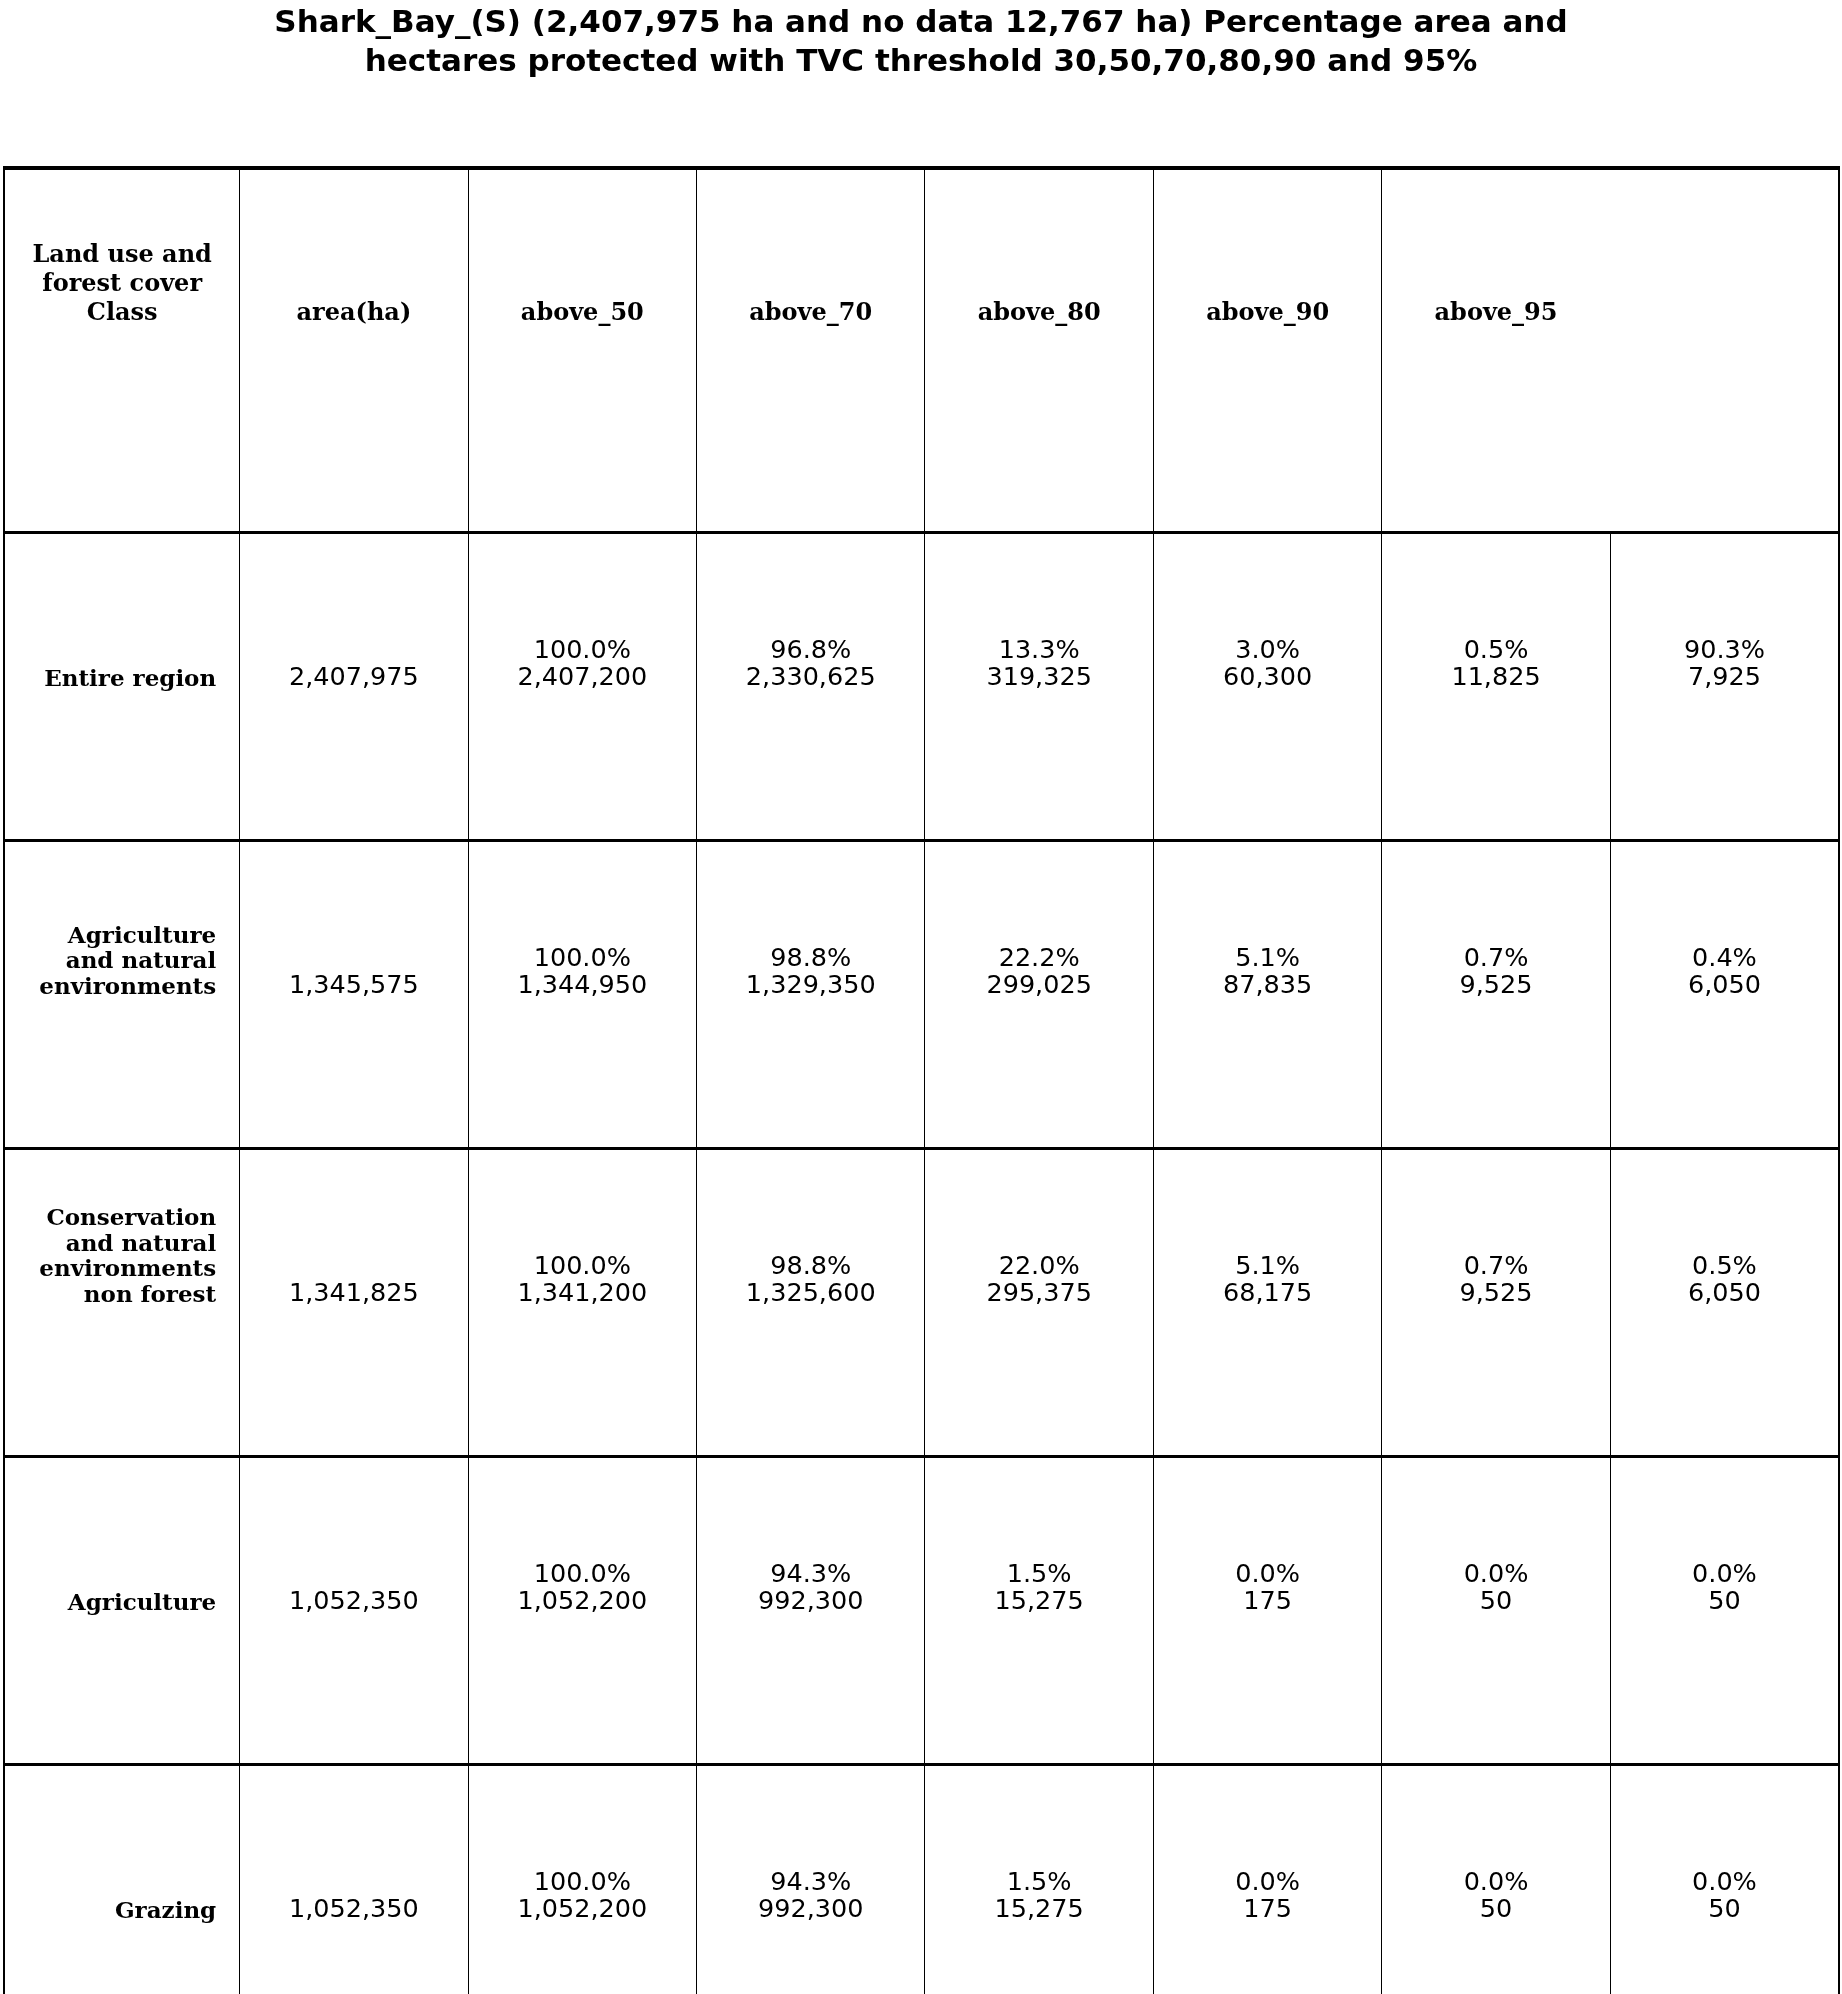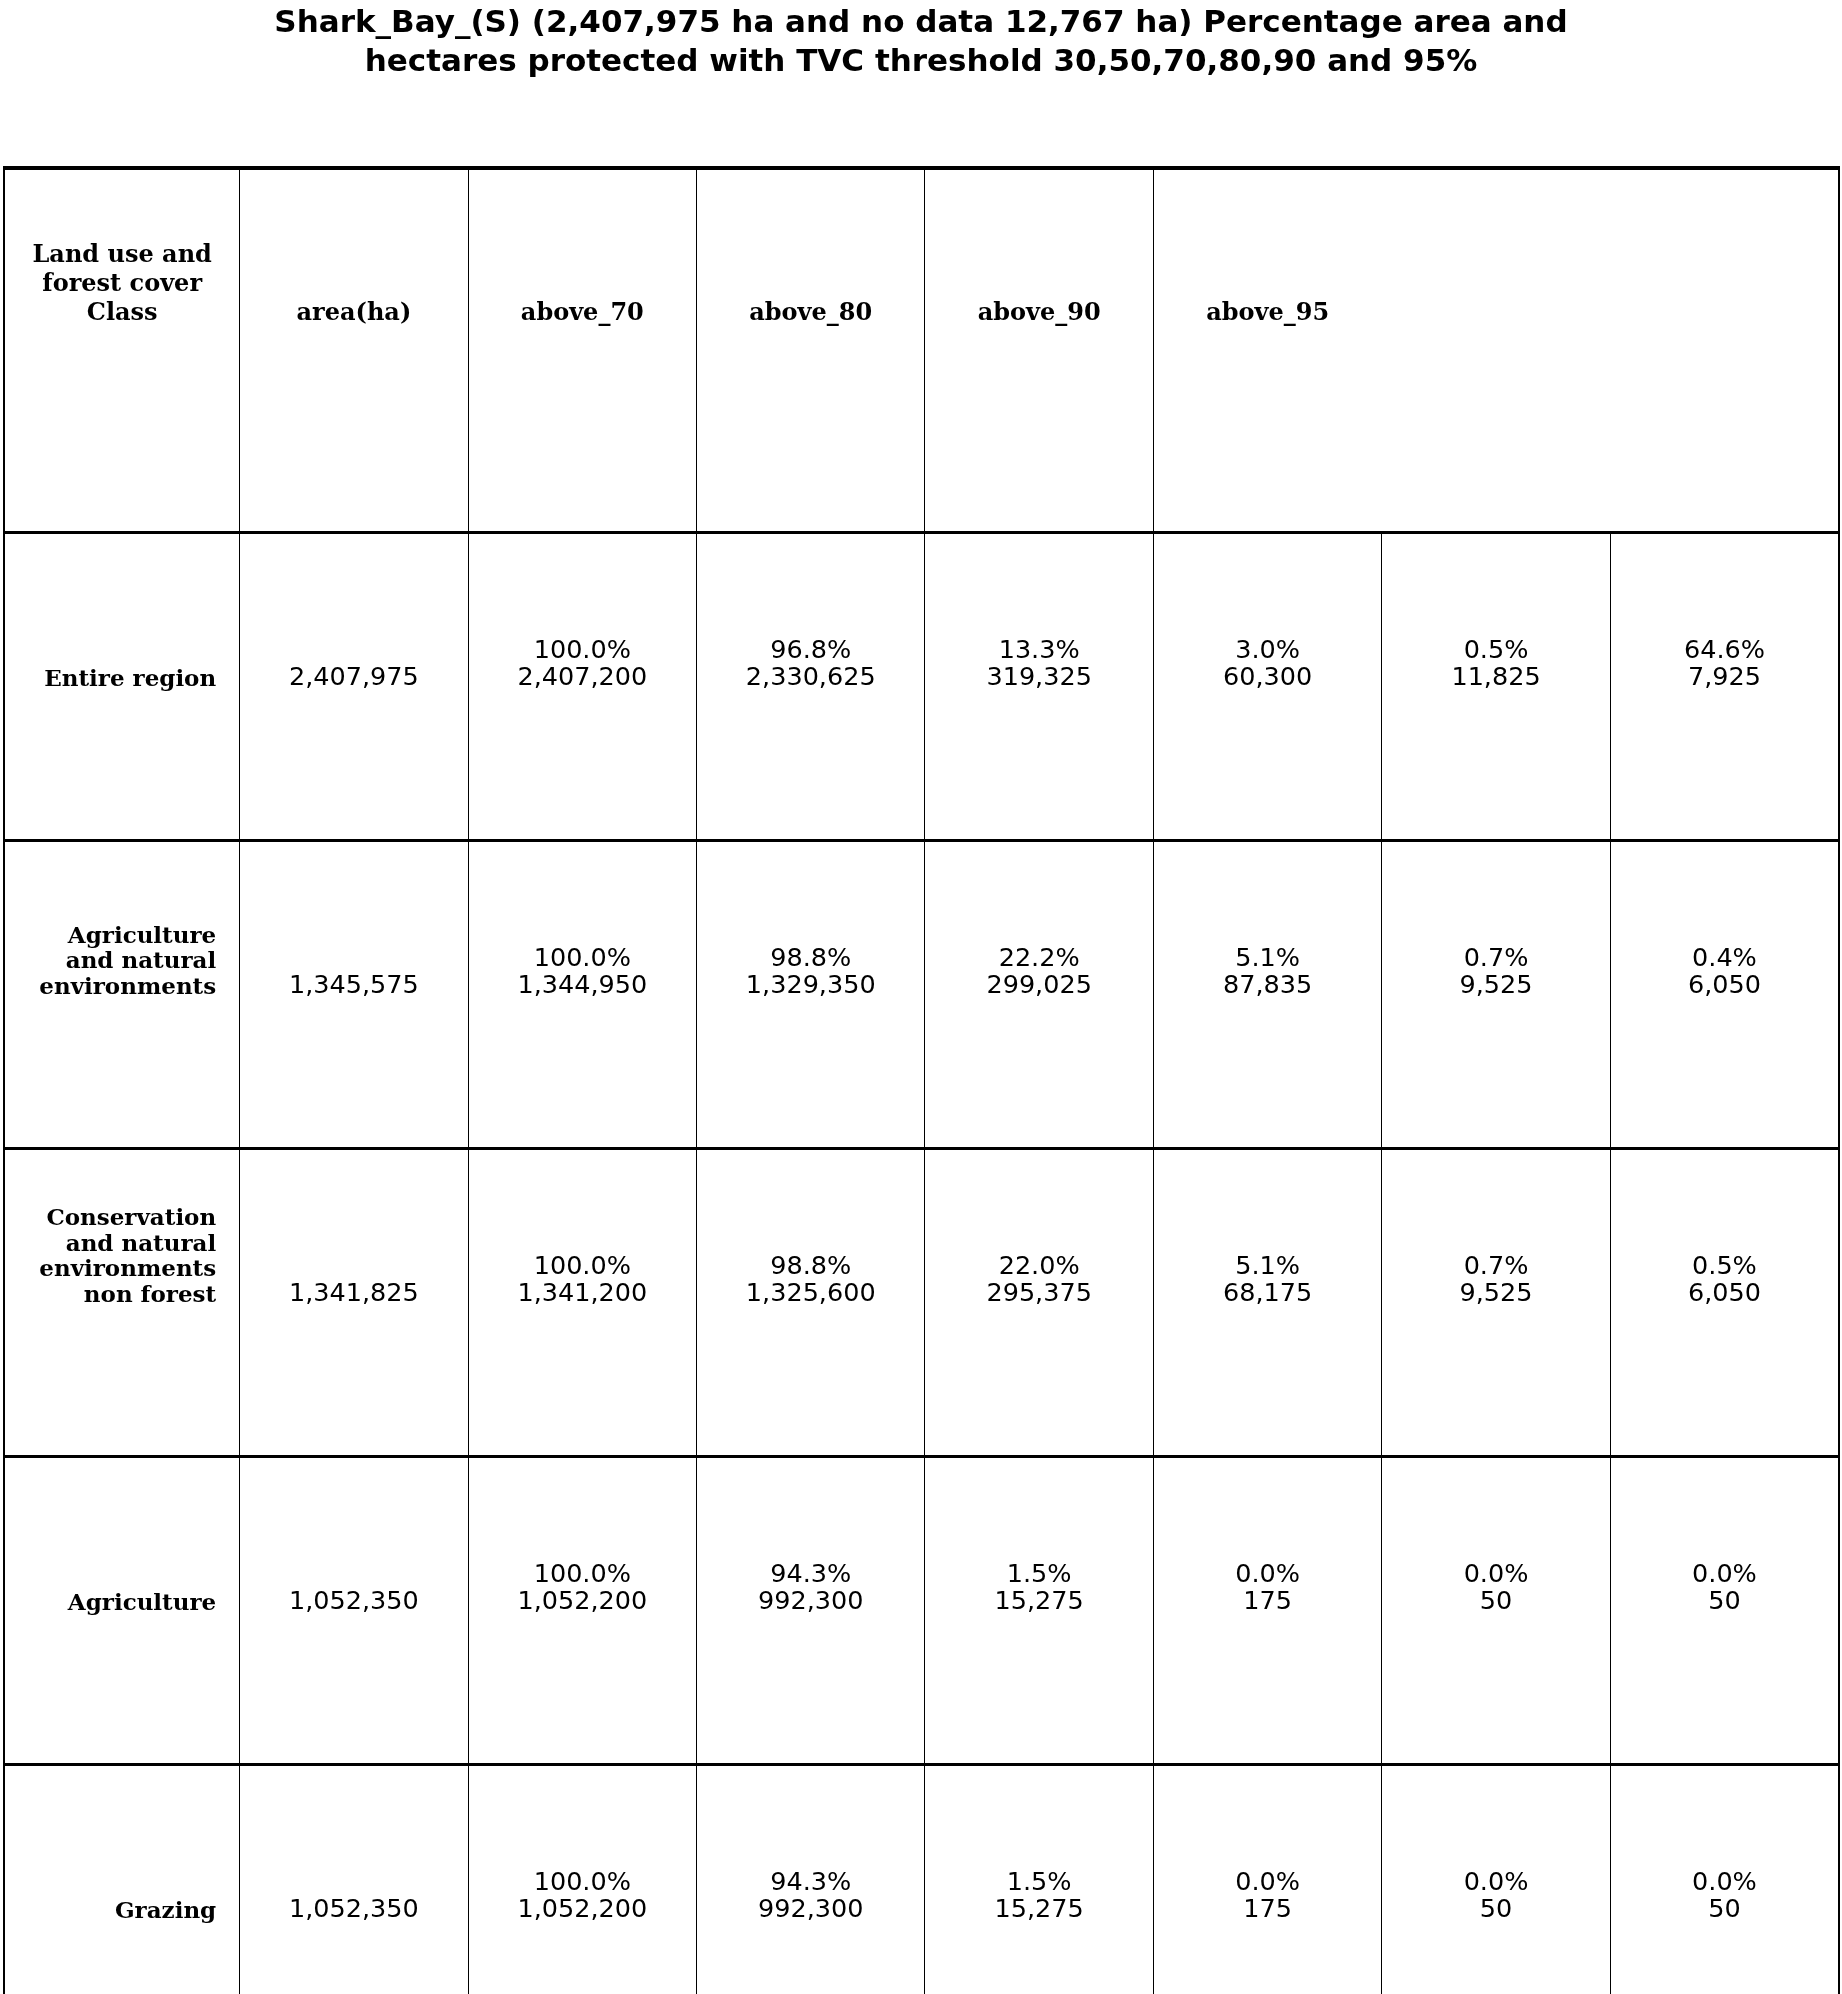--- a/index.html
+++ b/index.html
@@ -81,20 +81,25 @@
           <div class="hlabel">Land use and forest cover Class</div>
         </div>
       </div>
     <div class="cell">
         <div class="anchor">
           <div class="hlabel">area(ha)</div>
         </div>
       </div>
     <div class="cell">
         <div class="anchor">
+          <div class="hlabel">above_50</div>
+        </div>
+      </div>
+    <div class="cell">
+        <div class="anchor">
           <div class="hlabel">above_70</div>
         </div>
       </div>
     <div class="cell">
         <div class="anchor">
           <div class="hlabel">above_80</div>
         </div>
       </div>
     <div class="cell">
         <div class="anchor">
@@ -145,21 +150,21 @@
         </div>
       </div>
     <div class="cell">
         <div class="anchor">
           <span class="ln">0.5%</span>
           <span class="ln">11,825</span>
         </div>
       </div>
     <div class="cell">
         <div class="anchor">
-          <span class="ln">64.6%</span>
+          <span class="ln">90.3%</span>
           <span class="ln">7,925</span>
         </div>
       </div>
   </div>
 
   <div class="trow">
     <div class="cell">
         <div class="anchor">
           <div class="rlabel">Agriculture and natural environments</div>
         </div>

